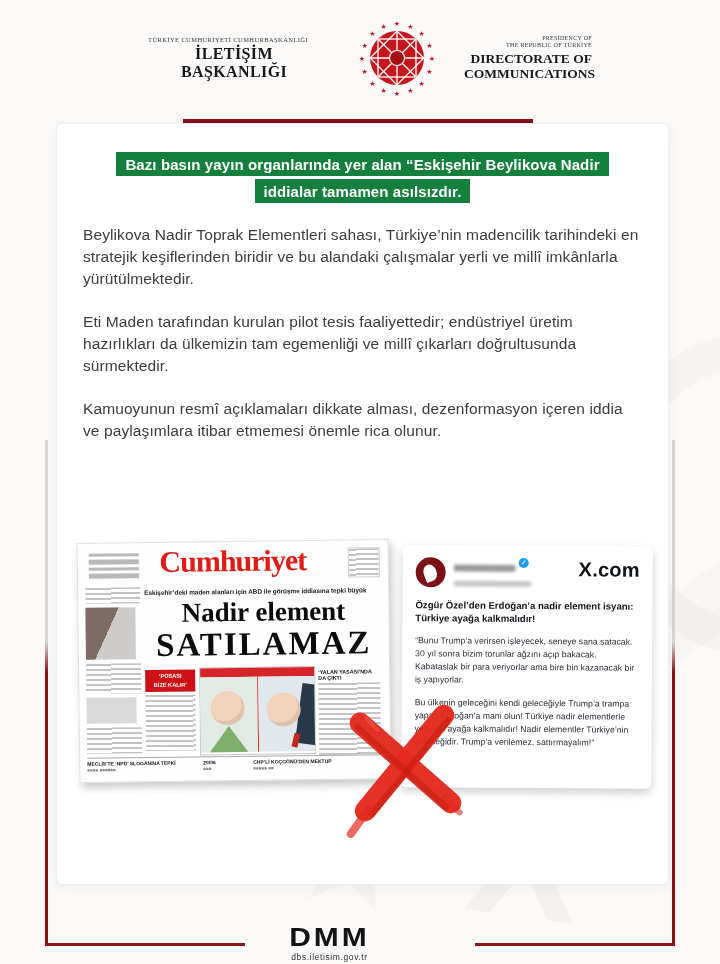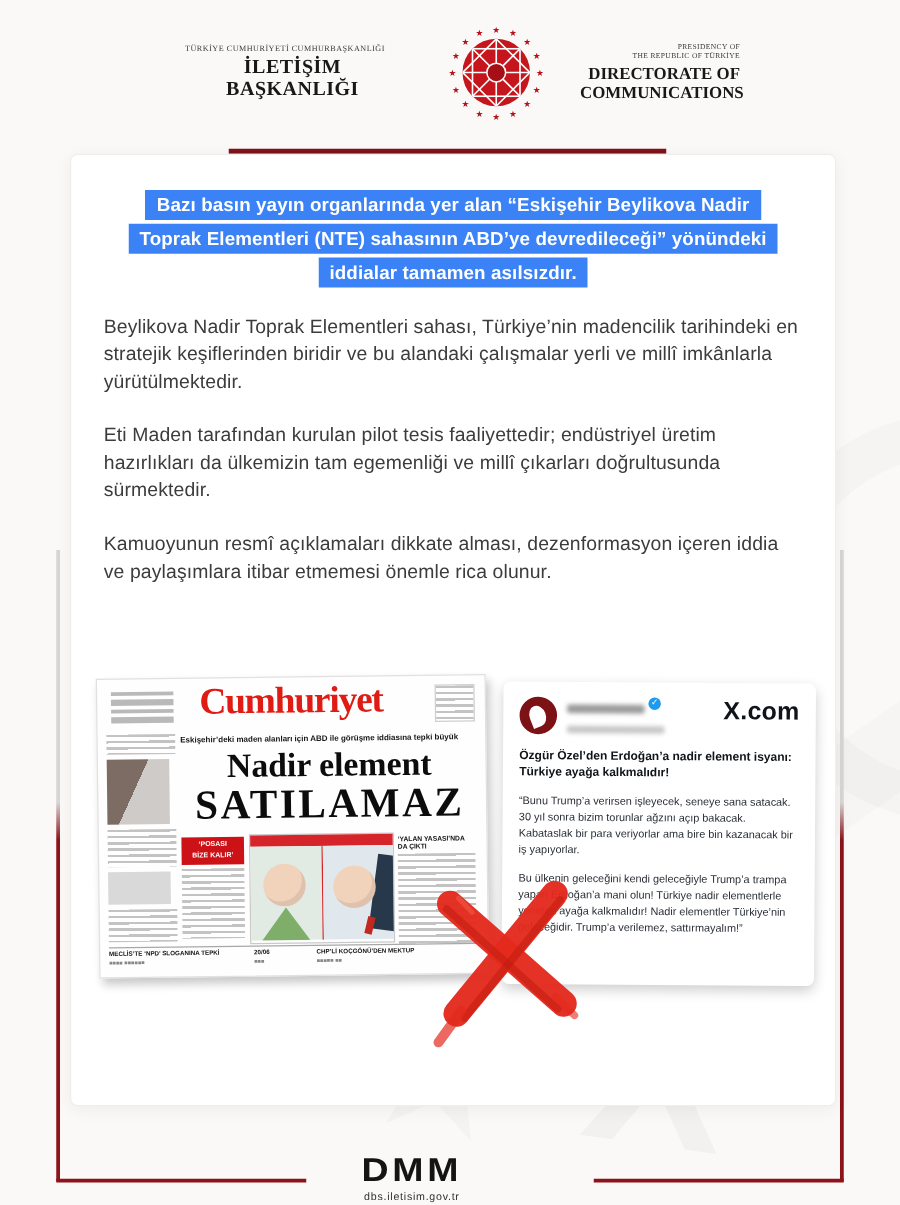--- a/index.html
+++ b/index.html
@@ -28,21 +28,21 @@
   .vline{position:absolute;width:3px;background:linear-gradient(#d8d5d5 0%,#d8d5d5 40%,#8c1318 46%,#8c1318 100%);}
   .vline.l{left:45px;top:440px;height:505px;}
   .vline.r{left:672px;top:440px;height:505px;}
   .hline{position:absolute;top:943px;height:3px;background:#8c1318;}
   .hline.l{left:45px;width:200px;}
   .hline.r{left:475px;width:200px;}
   
   .card{position:absolute;left:56px;top:123px;width:611px;height:760px;background:#ffffff;
         border:1px solid #f0eded;border-radius:6px;box-shadow:0 3px 14px rgba(0,0,0,0.05);}
   .claim{margin-top:26px;text-align:center;line-height:1;}
-  .claim span{display:inline-block;background:#3b82f6;color:#fff;font-weight:bold;font-size:15px;
+  .claim span{display:inline-block;background:#15803d;color:#fff;font-weight:bold;font-size:15px;
         padding:5px 9px 4px;margin:1.5px 0;letter-spacing:.1px;}
   .paras{margin:20px 26px 0 26px;}
   .paras p{font-size:15.5px;line-height:1.42;color:#3c3c3c;margin:0 0 21px 0;letter-spacing:.1px;}
   
   .newspaper{position:absolute;left:21px;top:417px;width:310px;height:238px;background:#fefefe;
         border:1px solid #e2e0e0;box-shadow:3px 5px 8px rgba(0,0,0,0.22);transform:rotate(-0.7deg);}
   .lines{background:repeating-linear-gradient(#c3c3c3 0 2px,transparent 2px 5px);}
   .np-topleft{position:absolute;left:7px;top:7px;width:58px;height:32px;}
   .np-topleft .b{background:#b9b9b9;height:5px;margin:3px 4px;}
   .np-logo{position:absolute;left:64px;top:2px;width:182px;text-align:center;
@@ -165,21 +165,20 @@
   <div class="topline"></div>
   <div class="vline l"></div>
   <div class="vline r"></div>
   <div class="hline l"></div>
   <div class="hline r"></div>
 
   <div class="card">
 
     <div class="claim">
       <div><span>Bazı basın yayın organlarında yer alan “Eskişehir Beylikova Nadir</span></div>
-      <div><span>Toprak Elementleri (NTE) sahasının ABD’ye devredileceği” yönündeki</span></div>
       <div><span>iddialar tamamen asılsızdır.</span></div>
     </div>
 
     <div class="paras">
       <p>Beylikova Nadir Toprak Elementleri sahası, Türkiye’nin madencilik tarihindeki en stratejik keşiflerinden biridir ve bu alandaki çalışmalar yerli ve millî imkânlarla yürütülmektedir.</p>
       <p>Eti Maden tarafından kurulan pilot tesis faaliyettedir; endüstriyel üretim hazırlıkları da ülkemizin tam egemenliği ve millî çıkarları doğrultusunda sürmektedir.</p>
       <p>Kamuoyunun resmî açıklamaları dikkate alması, dezenformasyon içeren iddia ve paylaşımlara itibar etmemesi önemle rica olunur.</p>
     </div>
 
     <div class="newspaper">

